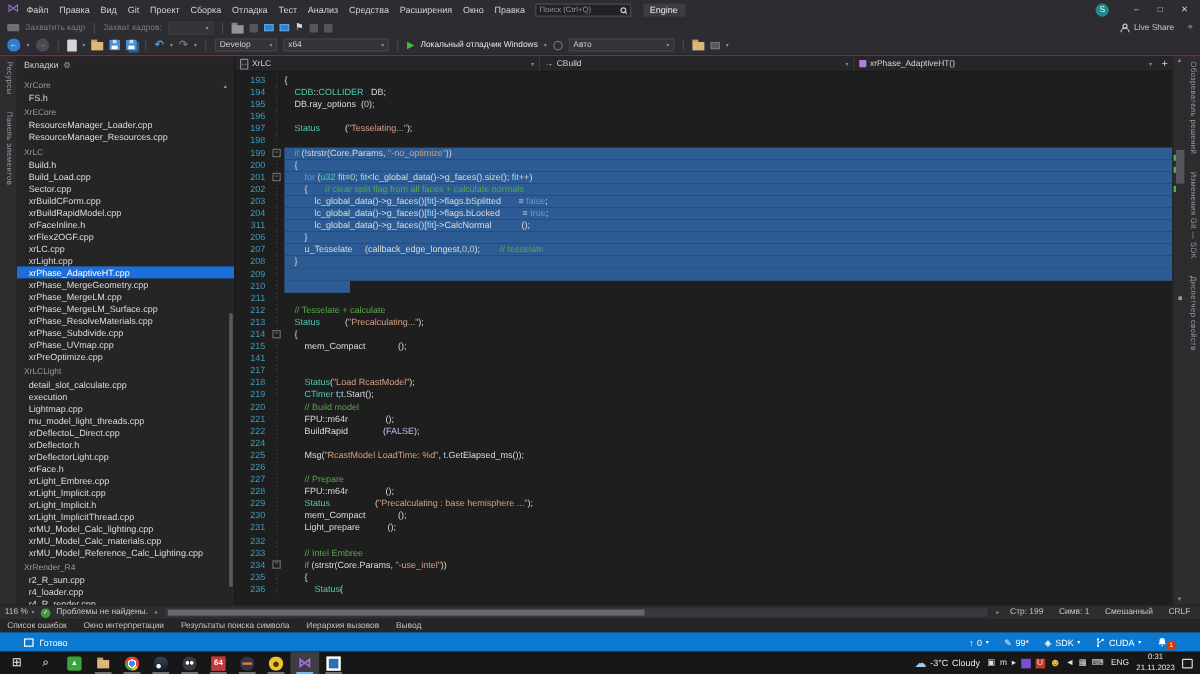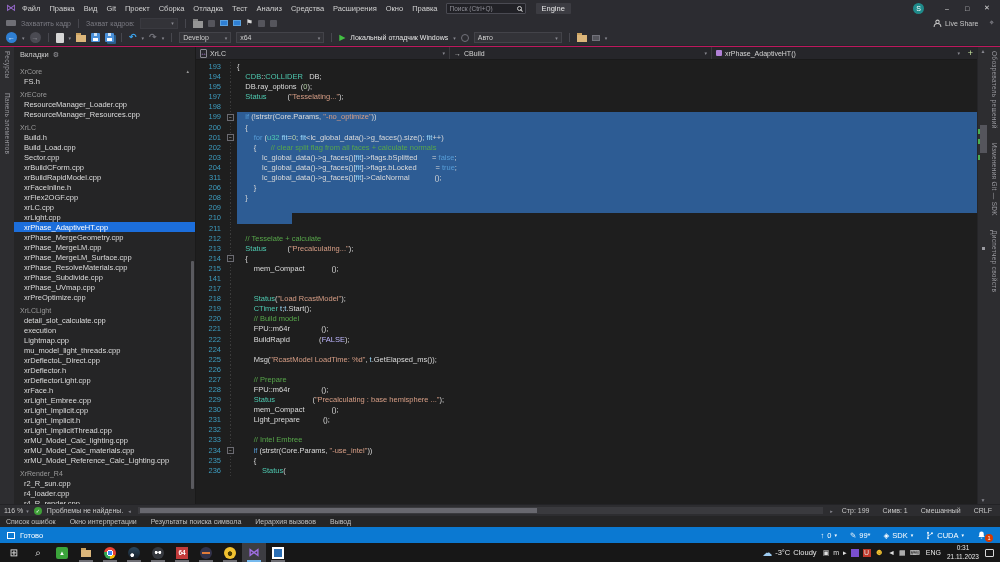--- a/index.html
+++ b/index.html
@@ -121,21 +121,21 @@
 .hscroll{flex:1;height:7px;background:#3a3a3e;position:relative;margin:0 2px}
 .hthumb{position:absolute;left:2px;top:1px;height:5px;width:58%;background:#68686f}
 .stat{white-space:nowrap;color:#c8c8c8;padding:0 4px}
 
 
 .ptabs{height:11px;flex:0 0 11px;background:#252526;display:flex;align-items:center;padding:0 6px;gap:14px}
 .ptab{color:#c0c0c0;font-size:7px;white-space:nowrap}
 
 
 .statusbar{height:16px;flex:0 0 16px;background:#0b79d2;display:flex;align-items:center;
-  padding:0 7px;color:#fff;font-size:7.5px}
+  padding:0 20px;color:#fff;font-size:7.5px}
 .st-ico{width:8px;height:7px;border:1px solid #fff;margin-right:5px}
 .st-right{margin-left:auto;display:flex;align-items:center;gap:13px}
 .st-item{display:flex;align-items:center;gap:3px;white-space:nowrap}
 .st-car{font-size:5px}
 .badge{background:#d83b01;border-radius:50%;width:8px;height:8px;font-size:5.5px;
   display:flex;align-items:center;justify-content:center;margin-left:-4px;margin-top:5px}
 
 
 .taskbar{height:19px;flex:0 0 19px;background:#171717;display:flex;align-items:center;padding:0 2px}
 .tb-apps{display:flex;height:100%}
@@ -367,20 +367,25 @@
             <span class="ln">194</span>
             <span class="fm g"></span>
             <span class="ct"><span class="tok-p">    </span><span class="tok-t">CDB</span><span class="tok-p">::</span><span class="tok-t">COLLIDER</span><span class="tok-p">   DB;</span></span>
           </div>
           <div class="cl">
             <span class="ln">195</span>
             <span class="fm g"></span>
             <span class="ct"><span class="tok-p">    DB.ray_options  (</span><span class="tok-n">0</span><span class="tok-p">);</span></span>
           </div>
           <div class="cl">
+            <span class="ln">196</span>
+            <span class="fm g"></span>
+            <span class="ct"></span>
+          </div>
+          <div class="cl">
             <span class="ln">197</span>
             <span class="fm g"></span>
             <span class="ct"><span class="tok-p">    </span><span class="tok-t">Status</span><span class="tok-p">          (</span><span class="tok-s">"Tesselating..."</span><span class="tok-p">);</span></span>
           </div>
           <div class="cl">
             <span class="ln">198</span>
             <span class="fm g"></span>
             <span class="ct"></span>
           </div>
           <div class="cl sel">
@@ -419,20 +424,25 @@
           </div>
           <div class="cl sel">
             <span class="ln">311</span>
             <span class="fm g"></span>
             <span class="ct"><span class="tok-p">            lc_global_data()-&gt;g_faces()[</span><span class="tok-v">fit</span><span class="tok-p">]-&gt;CalcNormal            ();</span></span>
           </div>
           <div class="cl sel">
             <span class="ln">206</span>
             <span class="fm g"></span>
             <span class="ct"><span class="tok-p">        }</span></span>
+          </div>
+          <div class="cl sel">
+            <span class="ln">207</span>
+            <span class="fm g"></span>
+            <span class="ct"><span class="tok-p">        u_Tesselate     (callback_edge_longest,</span><span class="tok-n">0</span><span class="tok-p">,</span><span class="tok-n">0</span><span class="tok-p">);        </span><span class="tok-c">// tesselate</span></span>
           </div>
           <div class="cl sel">
             <span class="ln">208</span>
             <span class="fm g"></span>
             <span class="ct"><span class="tok-p">    }</span></span>
           </div>
           <div class="cl sel">
             <span class="ln">209</span>
             <span class="fm g"></span>
             <span class="ct"></span>

